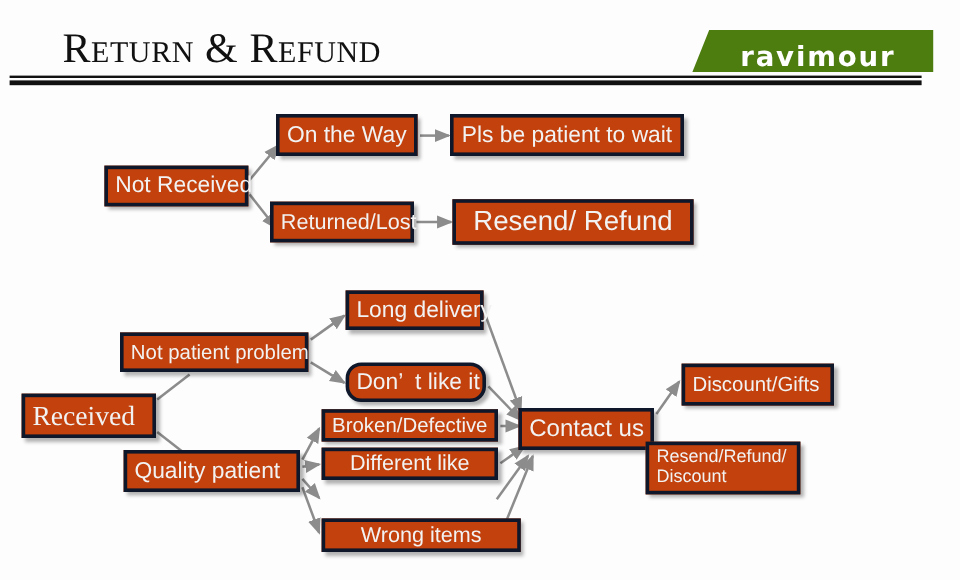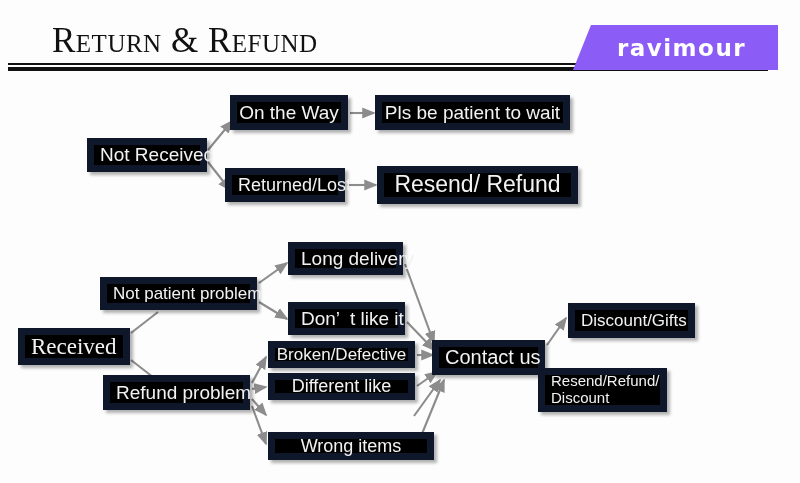--- a/index.html
+++ b/index.html
@@ -25,42 +25,42 @@
     white-space:nowrap;
     line-height:38px;
   }
   .rule-thin{
     position:absolute;left:8px;top:63px;width:760px;height:2px;background:#111;
   }
   .rule-thick{
     position:absolute;left:8px;top:67px;width:760px;height:4px;background:#111;
   }
   .logo-plate{
-    position:absolute;left:573px;top:25px;width:205px;height:45px;
-    background:#8b5cf6;
+    position:absolute;left:573px;top:25px;width:205px;height:35px;
+    background:#4d7c0f;
     clip-path:polygon(18px 0, 205px 0, 205px 45px, 0 45px);
   }
   .logo-text{
     position:absolute;left:0;top:0;width:205px;height:45px;
     display:flex;align-items:center;justify-content:center;
     color:#ffffff;
     font-family:"DejaVu Sans", sans-serif;
     font-size:23px;
     font-weight:700;
     letter-spacing:1.5px;
     padding-left:12px;
     box-sizing:border-box;
   }
 
   
   .node{
     position:absolute;
-    background:#000000;
+    background:#c2410c;
     color:#f2f2f2;
-    border:7px solid #0f172a;
+    border:3px solid #0f172a;
     box-shadow:3px 3px 3px rgba(0,0,0,0.30);
     display:flex;
     align-items:center;
     justify-content:center;
     box-sizing:border-box;
     white-space:pre;
     text-align:center;
     line-height:1.12;
     font-weight:400;
   }
@@ -138,25 +138,25 @@
   <div class="node" style="left:375px;top:95px;width:195px;height:35px;font-size:19px;">Pls be patient to wait</div>
 
   <div class="node lead" style="left:225px;top:168px;width:120px;height:34px;font-size:18px;">Returned/Lost</div>
 
   <div class="node" style="left:377px;top:166px;width:201px;height:38px;font-size:23px;">Resend/ Refund</div>
 
   <div class="node lead" style="left:18px;top:328px;width:112px;height:37px;font-size:23px;font-family:Liberation Serif, serif;">Received</div>
 
   <div class="node lead" style="left:100px;top:277px;width:157px;height:33px;font-size:17px;">Not patient problem</div>
 
-  <div class="node lead" style="left:103px;top:375px;width:147px;height:35px;font-size:19px;">Refund problem</div>
+  <div class="node lead" style="left:103px;top:375px;width:147px;height:35px;font-size:19px;">Quality patient</div>
 
   <div class="node lead" style="left:288px;top:242px;width:115px;height:33px;font-size:19px;">Long delivery</div>
 
-  <div class="node lead" style="left:288px;top:302px;width:117px;height:33px;font-size:19px;">Don’  t like it</div>
+  <div class="node lead" style="left:288px;top:302px;width:117px;height:33px;font-size:19px;border-radius:13px;">Don’  t like it</div>
 
   <div class="node" style="left:268px;top:341px;width:147px;height:27px;font-size:17px;">Broken/Defective</div>
 
   <div class="node" style="left:268px;top:373px;width:147px;height:27px;font-size:18px;">Different like</div>
 
 
   <div class="node" style="left:268px;top:432px;width:166px;height:28px;font-size:18px;text-align:center;">Wrong items</div>
 
   <div class="node lead" style="left:432px;top:340px;width:113px;height:35px;font-size:20px;">Contact us</div>
 

